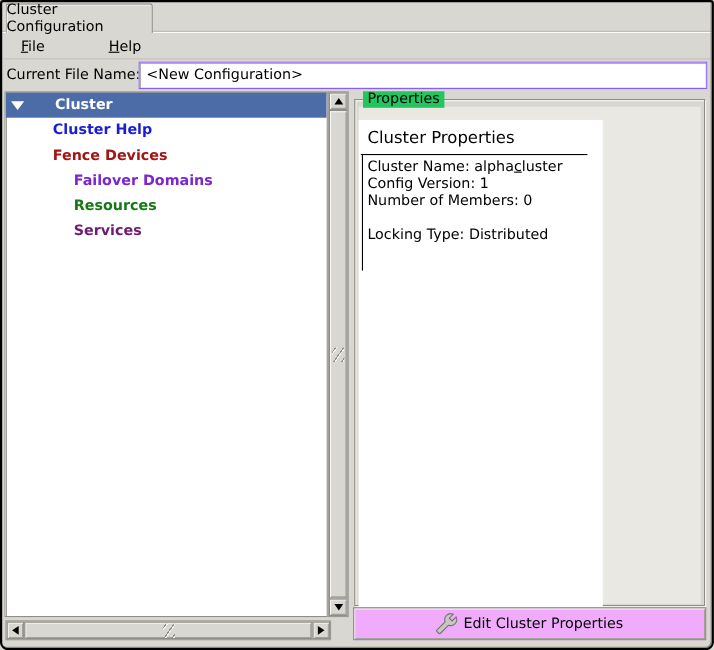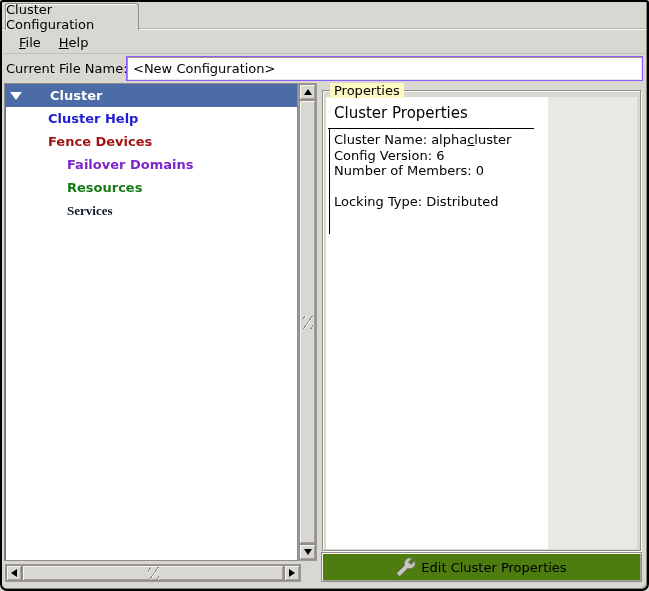--- a/index.html
+++ b/index.html
@@ -11,21 +11,21 @@
                box-shadow: inset -1px -1px 0 #8a8880; pointer-events:none; z-index:50; }
 
   
   .tab { position:absolute; left:5px; top:3px; width:134px; height:27px; background:#d9d7d1;
          border:1px solid #8f8d86; border-bottom:none; border-radius:3px 3px 0 0;
          box-shadow: inset 1px 1px 0 #fbfaf8; display:flex; align-items:center; justify-content:center; z-index:3; }
   .nb-top { position:absolute; left:2px; right:2px; top:29px; height:1px; background:#fbfaf8; z-index:2; }
   .nb-top2 { position:absolute; left:2px; right:2px; top:28px; height:1px; background:#b5b2ac; z-index:1; }
 
   
-  .menubar { position:absolute; left:3px; top:31px; right:3px; height:22px; display:flex; align-items:center; padding-left:7px; }
+  .menubar { position:absolute; left:3px; top:31px; right:3px; height:22px; display:flex; align-items:center; padding-left:7px;gap:40px; }
   .menu-item { display:inline-block; padding:2px 9px; cursor:default; }
   .menu-item::first-letter { text-decoration: underline; }
   .menubar-line { position:absolute; left:3px; right:3px; top:53px; height:1px; background:#c3c0ba; }
 
   
   .filelabel { position:absolute; left:6px; top:61px; }
   .fileentry { position:absolute; left:126px; top:56px; width:517px; height:25px; background:#fff;
                border:1px solid #8b5cf6; box-shadow: inset 1px 1px 0 #9c9a94, inset -1px -1px 0 #e8e6e0;
                font-family:"DejaVu Sans", sans-serif; font-size:13px; padding:0 0 0 6px; color:#000; }
 
@@ -66,32 +66,32 @@
   .arr-up { width:0;height:0;border-left:4px solid transparent;border-right:4px solid transparent;border-bottom:6px solid #000; }
   .arr-dn { width:0;height:0;border-left:4px solid transparent;border-right:4px solid transparent;border-top:6px solid #000; }
   .arr-lf { width:0;height:0;border-top:4px solid transparent;border-bottom:4px solid transparent;border-right:6px solid #000; }
   .arr-rt { width:0;height:0;border-top:4px solid transparent;border-bottom:4px solid transparent;border-left:6px solid #000; }
 
   .splitter { position:absolute; left:317px; top:83px; width:5px; height:499px; }
 
   
   .propframe { position:absolute; left:322px; top:90px; width:319px; height:461px;
                border:1px solid #8f8d86; box-shadow: inset 1px 1px 0 #fbfaf8, 1px 1px 0 #fbfaf8; }
-  .proplabel { position:absolute; left:330px; top:83px; background:#fef9c3; padding:0 4px; z-index:2; }
+  .proplabel { position:absolute; left:330px; top:83px; background:#22c55e; padding:0 4px; z-index:2; }
   .propscroll { position:absolute; left:326px; top:97px; width:311px; height:452px; background:#e9e8e3; }
-  .whitepanel { position:absolute; left:0; top:0; width:222px; height:452px; background:#fff; }
+  .whitepanel { position:absolute; left:0; top:12px; width:222px; height:452px; background:#fff; }
   .prophead { padding:7px 0 0 8px; font-size:15px; }
   .prophr { position:absolute; left:2px; top:31px; width:206px; height:1px; background:#000; }
   .propblock { position:absolute; left:3px; top:32px; border-left:1px solid #000; padding:3px 0 0 4px; min-height:105px; width:210px; }
   .propline { line-height:15.5px; white-space:nowrap; }
   .propline .mn { text-decoration:underline; }
   .blankline { height:15px; }
 
   
-  .editbtn { position:absolute; left:321px; top:552px; width:321px; height:30px; background:#4d7c0f;
+  .editbtn { position:absolute; left:321px; top:552px; width:321px; height:30px; background:#f0abfc;
              border:1px solid #8f8d86; box-shadow: inset 1px 1px 0 #f6f5f2, inset -1px -1px 0 #a5a29c;
              display:flex; align-items:center; justify-content:center; gap:5px; cursor:default; }
 </style>
 </head>
 <body>
 
 <div class="screen">
 
   <div class="tab">
     <span>Cluster Configuration</span>
@@ -119,21 +119,21 @@
     <div class="trow lvl1">
       <span class="tlabel" style="color: rgb(163, 21, 21);">Fence Devices</span>
     </div>
     <div class="trow lvl2">
       <span class="tlabel" style="color: rgb(125, 38, 205);">Failover Domains</span>
     </div>
     <div class="trow lvl2">
       <span class="tlabel" style="color: rgb(21, 122, 21);">Resources</span>
     </div>
     <div class="trow lvl2">
-      <span class="tlabel" style="color: #0f172a; font-family: Liberation Serif, serif;">Services</span>
+      <span class="tlabel" style="color: #701a75;">Services</span>
     </div>
   </div>
 
   <div class="vsb">
     <div class="btn up">
         <span class="arr-up"></span>
       </div>
     <div class="thumb">
         <span class="grip"></span>
       </div>
@@ -158,21 +158,21 @@
 
   <div class="propframe"></div>
   <span class="proplabel">Properties</span>
 
   <div class="propscroll">
     <div class="whitepanel">
       <div class="prophead">Cluster Properties</div>
       <div class="prophr"></div>
       <div class="propblock">
         <div class="propline"><span>Cluster Name: alpha</span><span class="mn">c</span><span>luster</span></div>
-        <div class="propline">Config Version: 6</div>
+        <div class="propline">Config Version: 1</div>
         <div class="propline">Number of Members: 0</div>
         <div class="blankline"></div>
         <div class="propline">Locking Type: Distributed</div>
       </div>
     </div>
   </div>
 
   <div class="editbtn">
     <svg width="20" height="20" viewBox="0 0 24 24">
       <g transform="scale(-1,1) translate(-24,0)">

